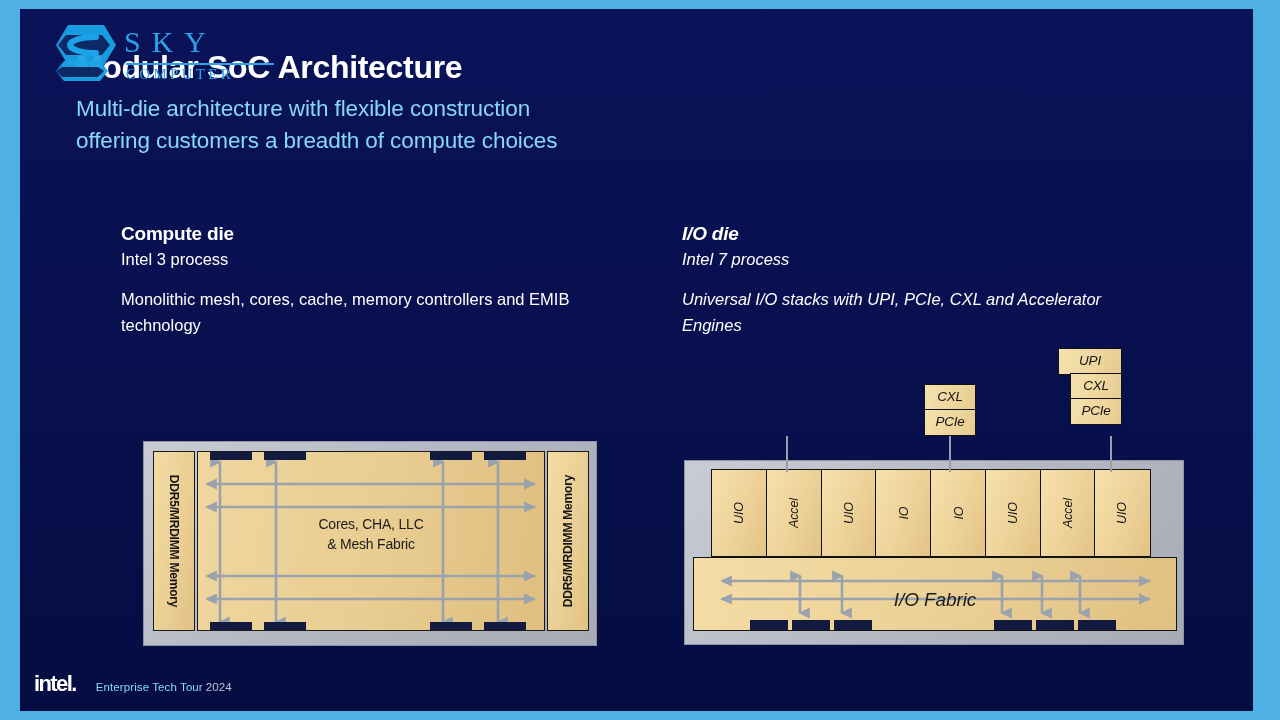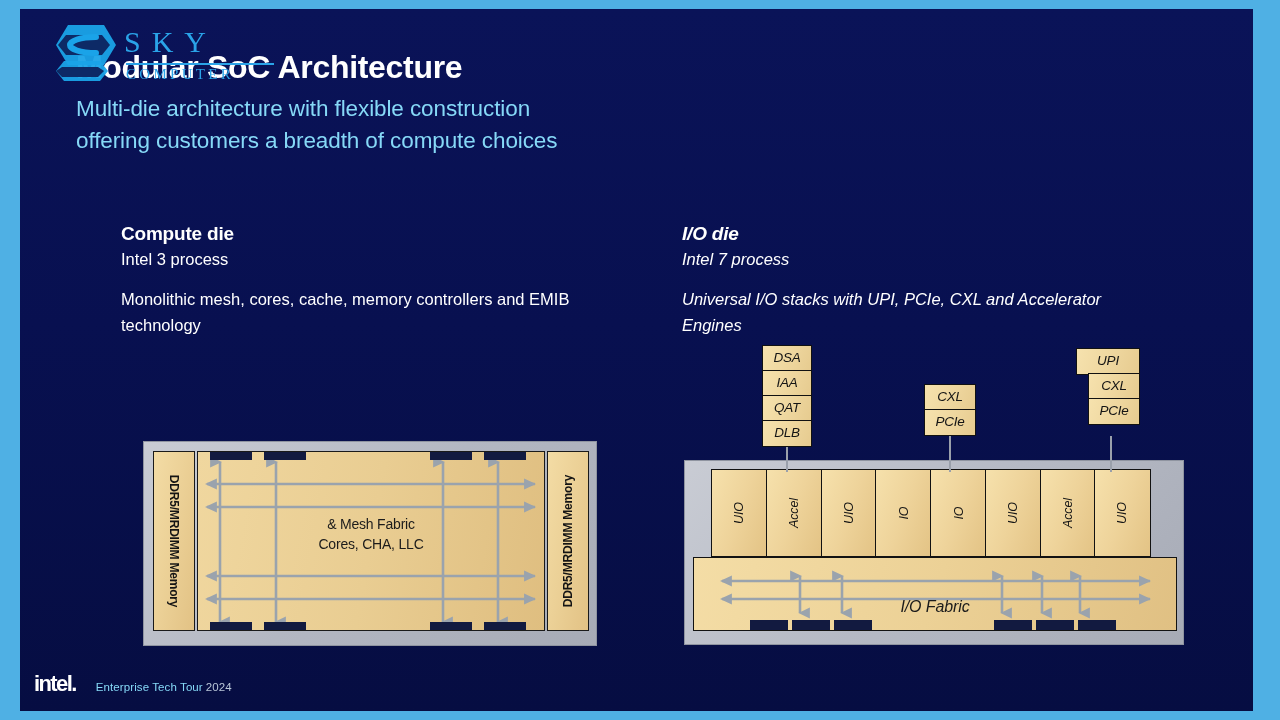--- a/index.html
+++ b/index.html
@@ -166,22 +166,22 @@
     white-space: nowrap; letter-spacing: -0.1px;
   }
   #io-fabric {
     position: absolute; left: 8px; top: 96px;
     width: 484px; height: 74px;
     background: linear-gradient(110deg, #f4ddA6 0%, #ecd196 50%, #e0c083 100%);
     border: 1.5px solid #121212;
     overflow: hidden;
   }
   #io-fabric-label {
-    position: absolute; left: 0; right: 0; top: 40px;
-    text-align: center; color: #1b1b1b; font-size: 16px;
+    position: absolute; left: 0; right: 0; top: 31px;
+    text-align: center; color: #1b1b1b; font-size: 19px;
     z-index: 5; letter-spacing: -0.1px;
   }
 
   
   .lbl-stack { position: absolute; z-index: 20; }
   .lbl-chip {
     background: linear-gradient(110deg, #f6e2ae 0%, #eed69e 55%, #e6cb8f 100%);
     border: 1.5px solid #111111;
     color: #141414;
     font-size: 13.5px;
@@ -236,22 +236,22 @@
 
       <div id="compute-package">
         <div id="compute-inner">
 
           <div class="mem-bar">
             <span class="mem-label rot-cw">DDR5/MRDIMM Memory</span>
           </div>
 
           <div id="mesh-core">
             <div id="mesh-label">
+              <div>Cores, CHA, LLC</div>
               <div>&amp; Mesh Fabric</div>
-              <div>Cores, CHA, LLC</div>
             </div>
 
             <div class="emib-notch" style="left:12px;  top:-1px; width:42px;"></div>
             <div class="emib-notch" style="left:66px;  top:-1px; width:42px;"></div>
             <div class="emib-notch" style="left:232px; top:-1px; width:42px;"></div>
             <div class="emib-notch" style="left:286px; top:-1px; width:42px;"></div>
 
             <div class="emib-notch" style="left:12px;  bottom:-1px; width:42px;"></div>
             <div class="emib-notch" style="left:66px;  bottom:-1px; width:42px;"></div>
             <div class="emib-notch" style="left:232px; bottom:-1px; width:42px;"></div>
@@ -295,33 +295,27 @@
 
     <div class="die-panel" id="panel-io">
       <div class="panel-title">I/O die</div>
       <div class="panel-process">Intel 7 process</div>
       <div class="panel-desc">Universal I/O stacks with UPI, PCIe, CXL and Accelerator Engines</div>
 
       <div class="stem" style="left:140px; top:243px; height:36px;"></div>
       <div class="stem" style="left:303px; top:243px; height:36px;"></div>
       <div class="stem" style="left:464px; top:243px; height:36px;"></div>
 
-      <div class="lbl-stack" style="left:116px; top:152px; width:50px;">
-        <div class="lbl-chip">DSA</div>
-        <div class="lbl-chip">IAA</div>
-        <div class="lbl-chip">QAT</div>
-        <div class="lbl-chip">DLB</div>
-      </div>
 
       <div class="lbl-stack" style="left:278px; top:191px; width:52px;">
         <div class="lbl-chip">CXL</div>
         <div class="lbl-chip">PCIe</div>
       </div>
 
-      <div class="lbl-stack" style="left:430px; top:155px; width:64px;">
+      <div class="lbl-stack" style="left:412px; top:155px; width:64px;">
         <div class="lbl-chip" style="width:64px;">UPI</div>
         <div class="lbl-chip" style="width:52px;margin-left:12px;">CXL</div>
         <div class="lbl-chip" style="width:52px;margin-left:12px;">PCIe</div>
       </div>
 
       <div id="io-package">
 
         <div id="io-blocks">
           <div class="io-block">
             <span class="io-block-label">UIO</span>

